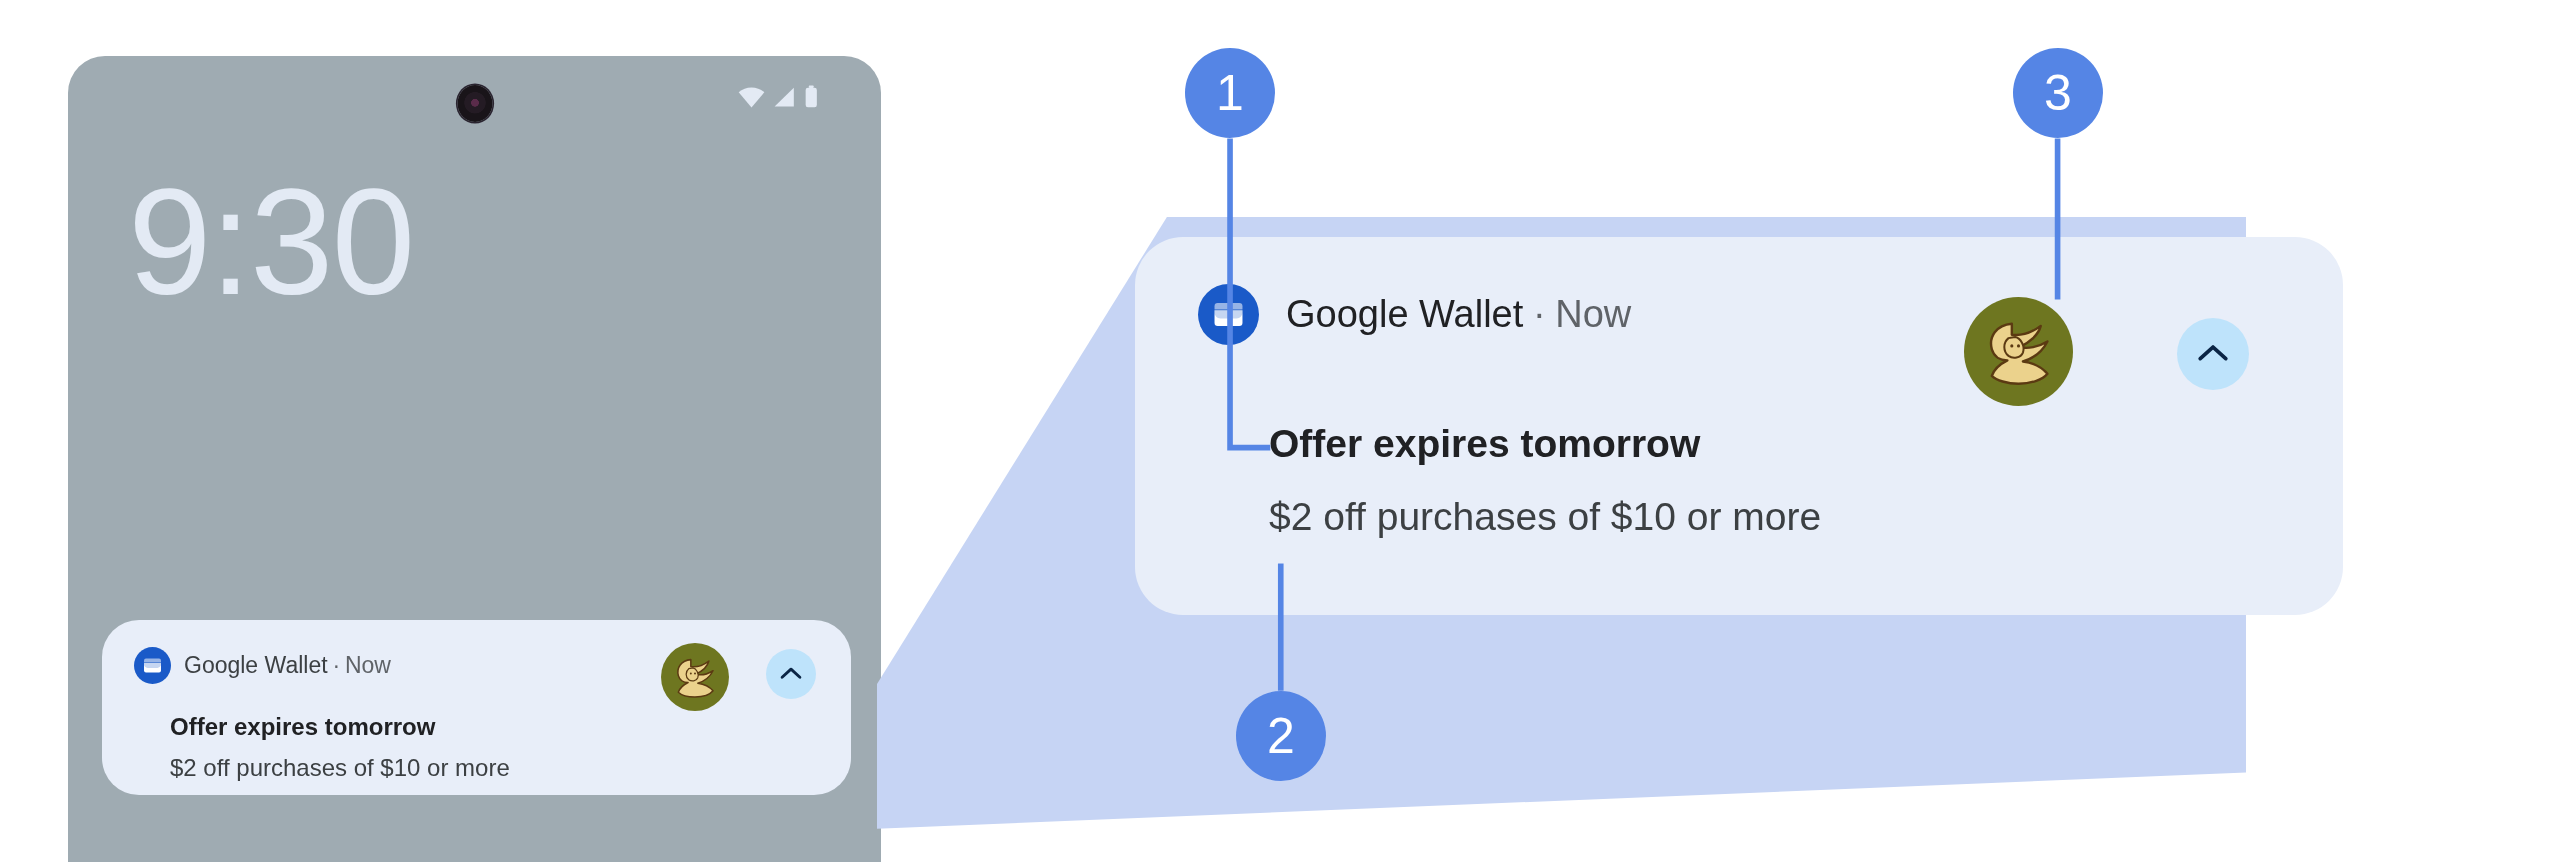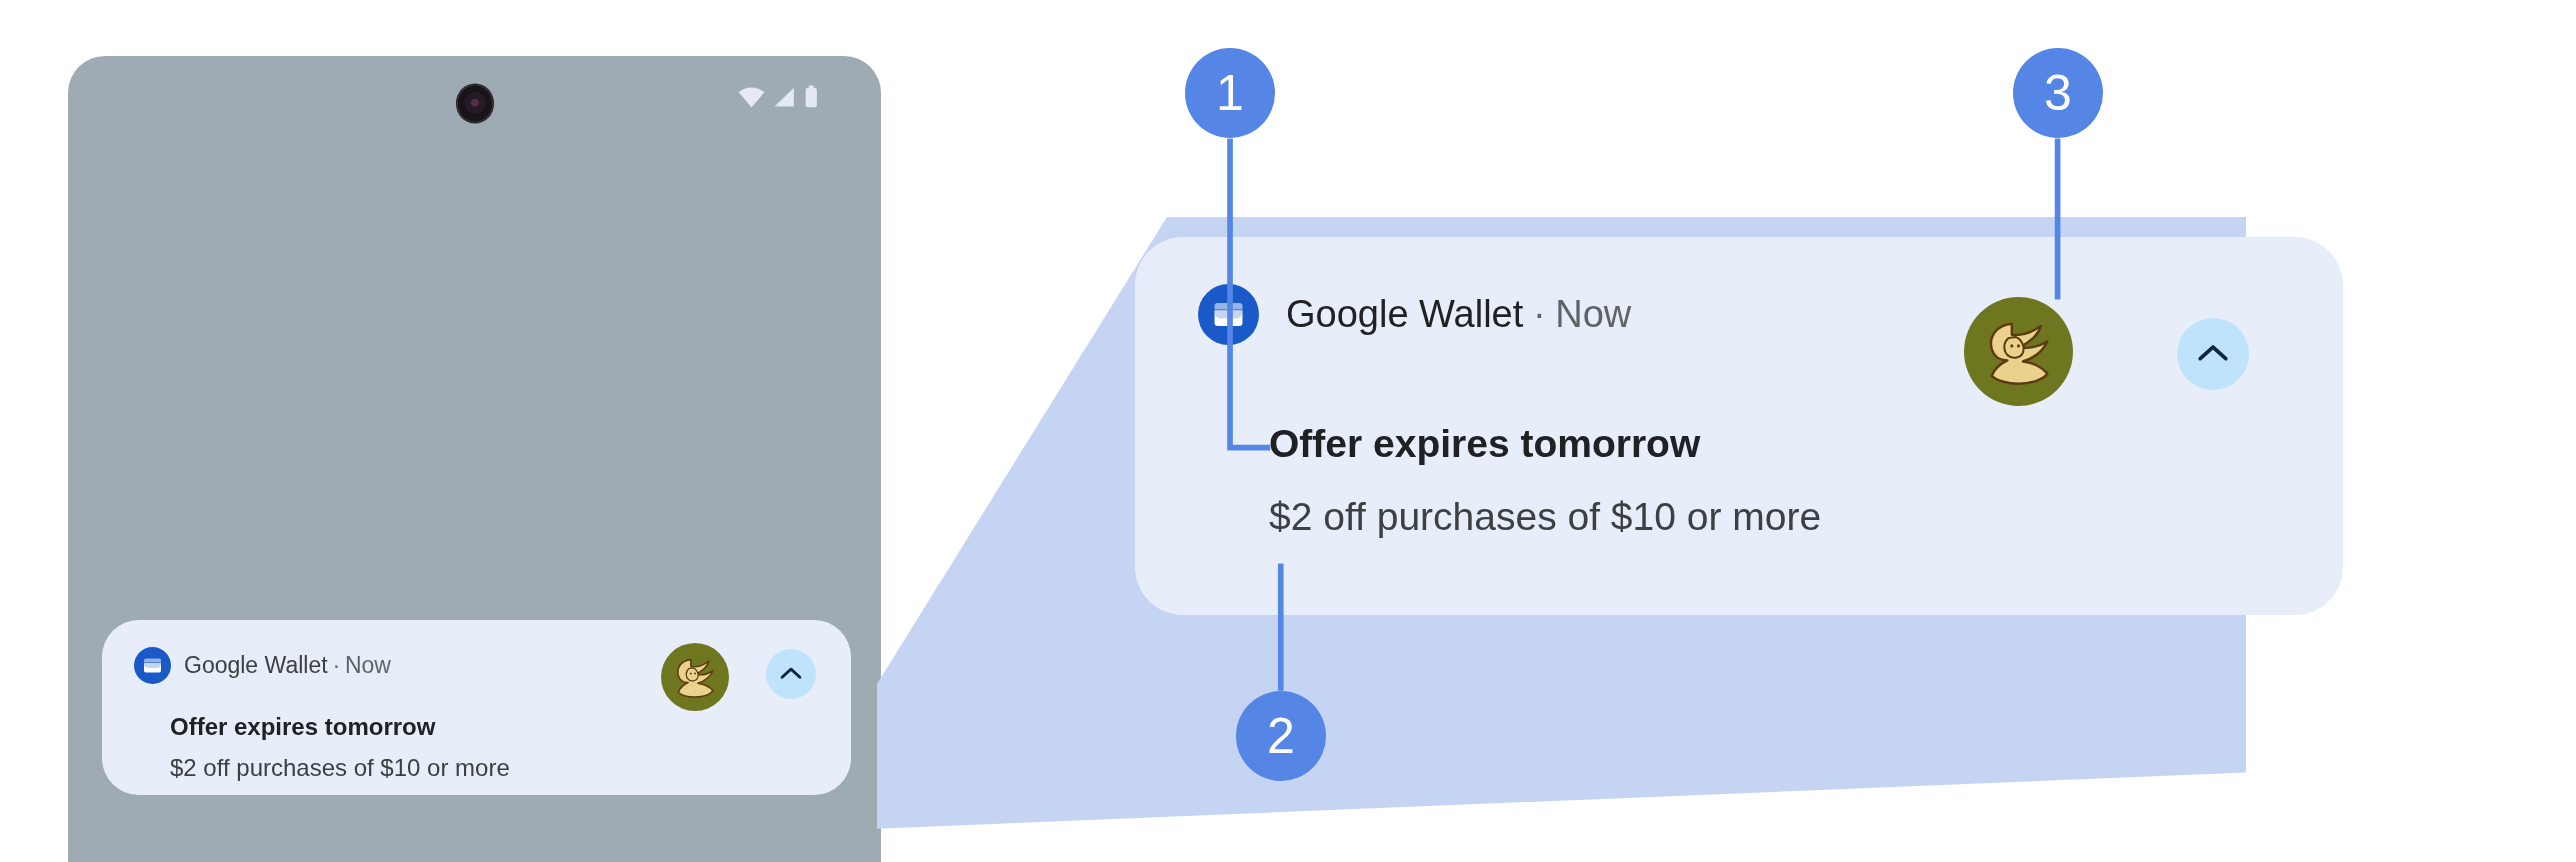--- a/index.html
+++ b/index.html
@@ -232,20 +232,21 @@
         <path d="M20 1.2v17.2H2.4L20 1.2z" fill="#E3EAF4"></path>
       </svg>
 
       <svg class="status-glyph" width="14.5" height="24" viewBox="0 0 14 22">
         <rect x="4.6" y="0" width="4.8" height="2.2" rx="0.8" fill="#E3EAF4"></rect>
         <rect x="1.6" y="2" width="10.8" height="19" rx="2.2" fill="#E3EAF4"></rect>
       </svg>
     </div>
   </div>
 
+  <div id="lock-clock">9:30</div>
 
   <div id="phone-notification">
 
     <div class="notif-header">
       <svg width="37" height="37" viewBox="0 0 48 48">
         <circle cx="24" cy="24" r="24" fill="#1A5AC8"></circle>
         <path d="M13 17.5a2.5 2.5 0 0 1 2.5-2.5h17a2.5 2.5 0 0 1 2.5 2.5v2.6H13v-2.6z" fill="#fff" opacity="0.55"></path>
         <path d="M13 20.6h22v9.9a2.5 2.5 0 0 1-2.5 2.5h-17A2.5 2.5 0 0 1 13 30.5v-9.9z" fill="#fff"></path>
         <path d="M13 20.6h22v1.9c0 2.6-2.1 4.7-4.7 4.7H17.7c-2.6 0-4.7-2.1-4.7-4.7v-1.9z" fill="#1A5AC8" opacity="0.25"></path>
       </svg>

